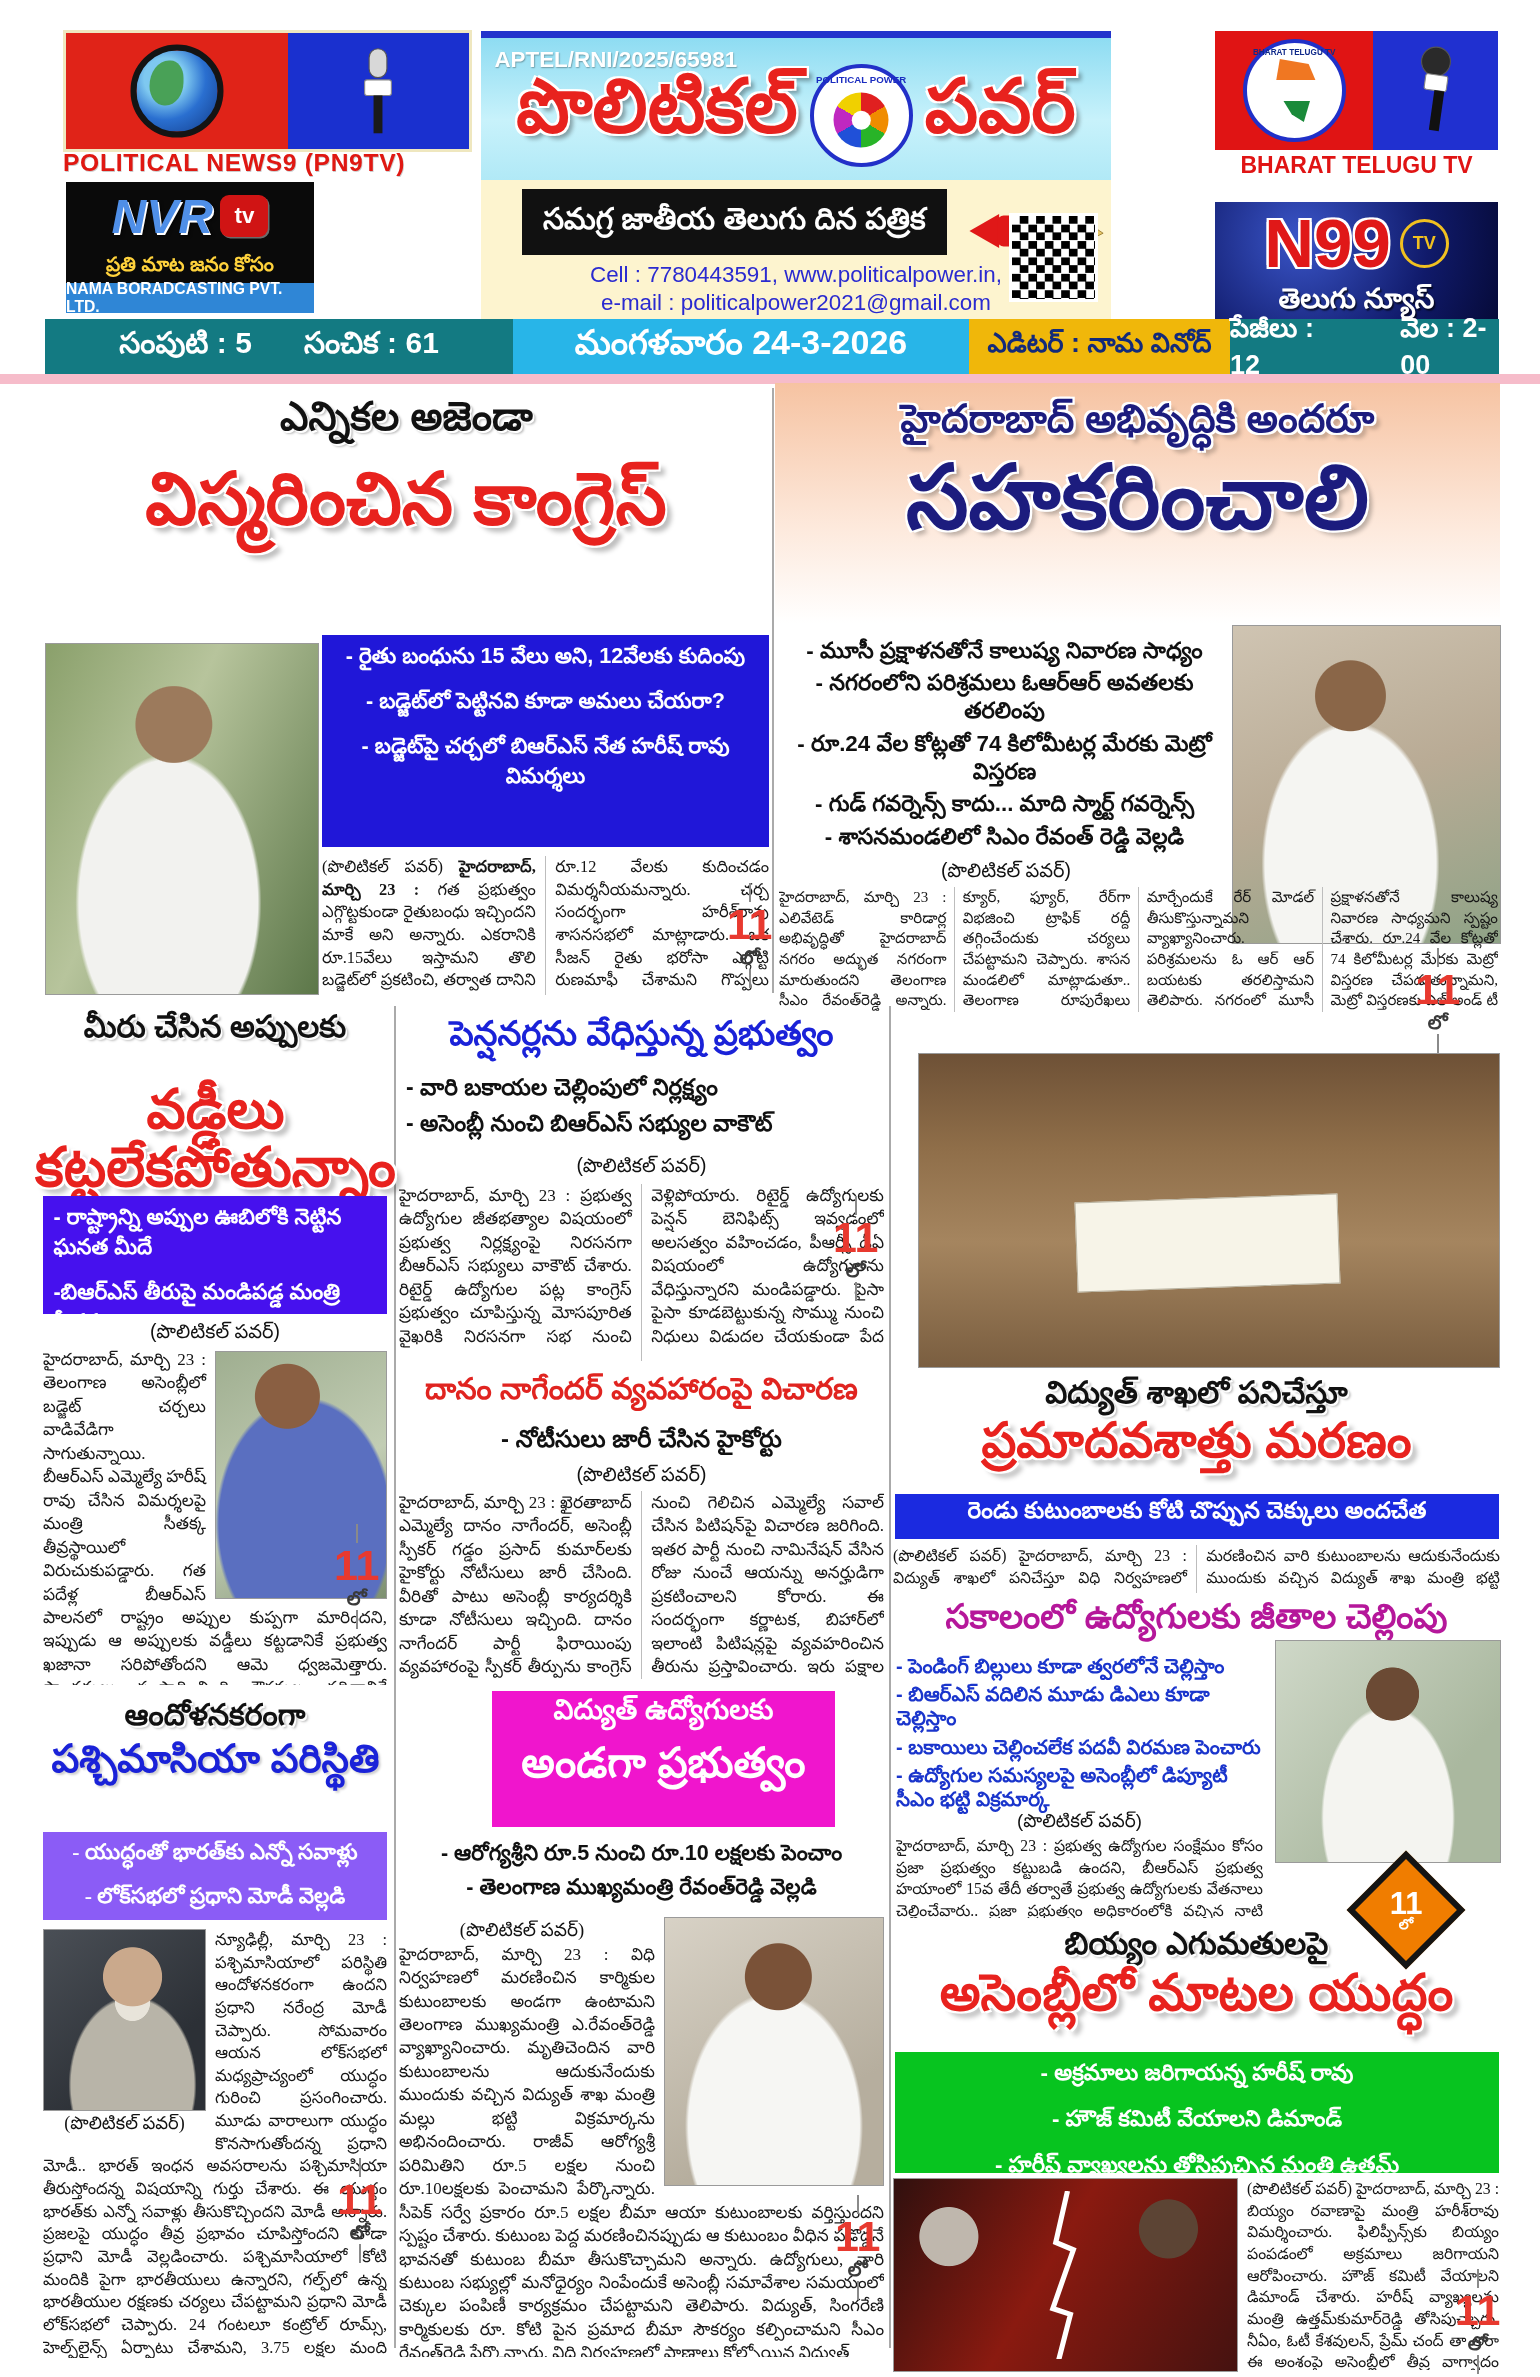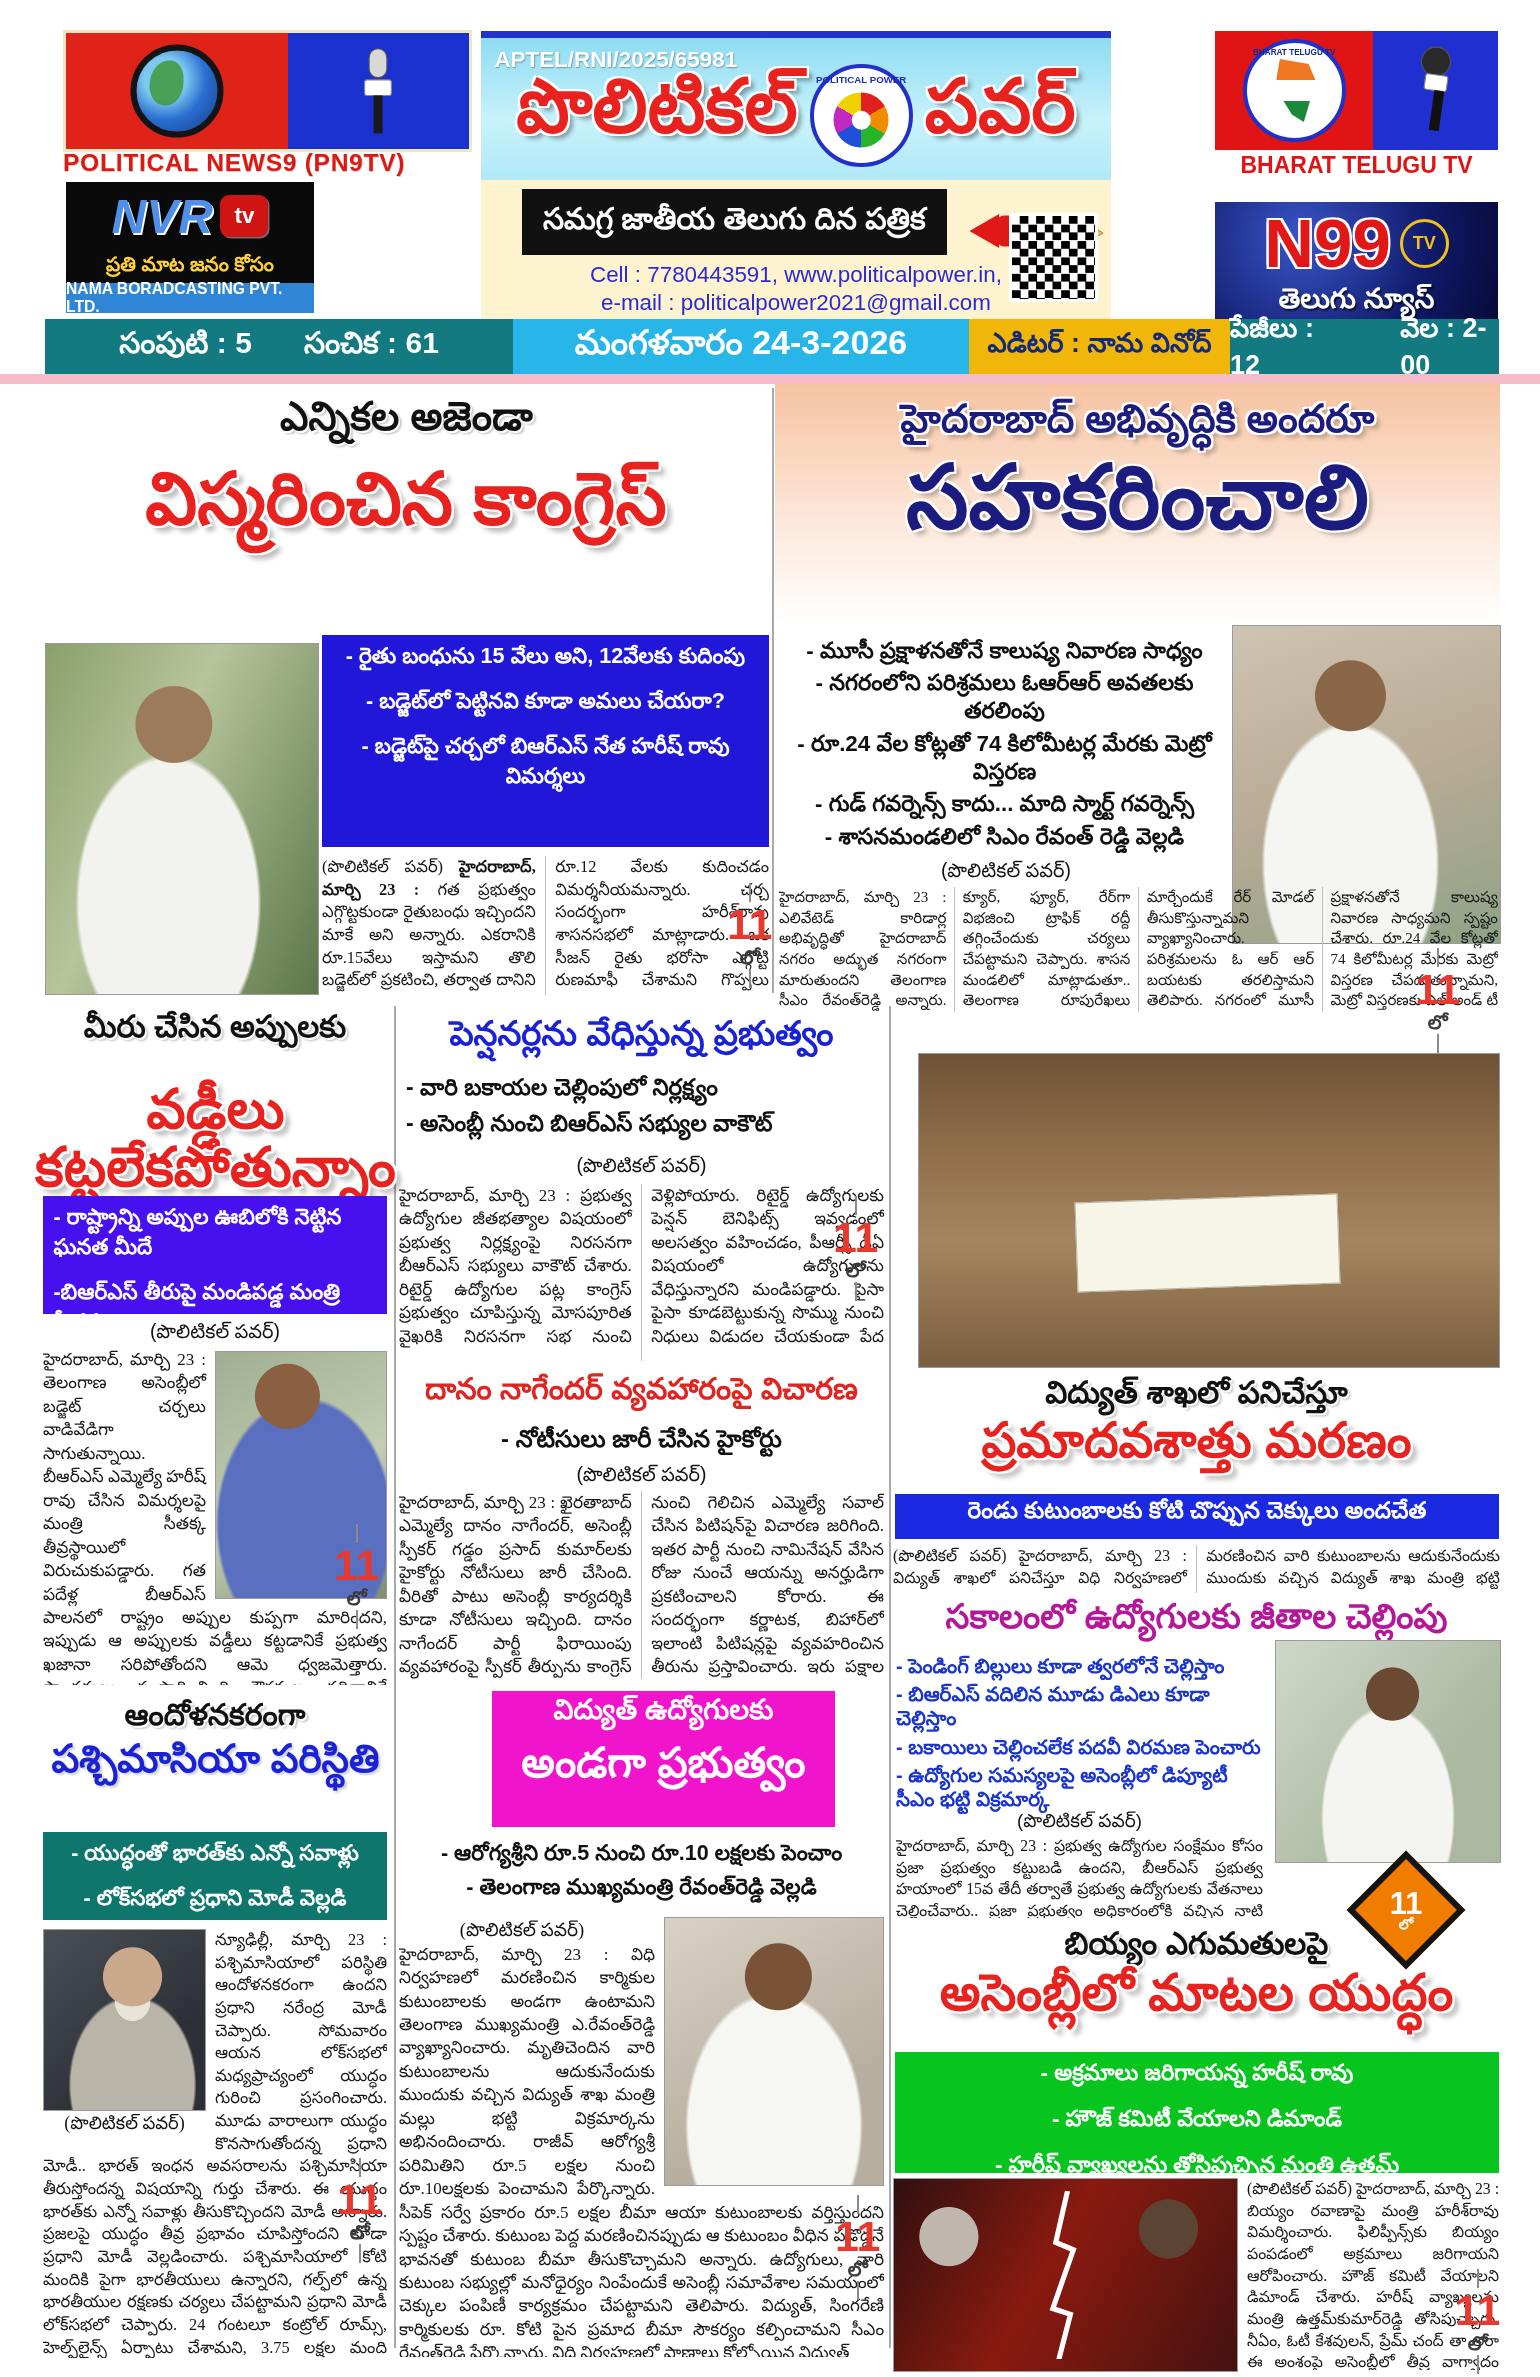--- a/index.html
+++ b/index.html
@@ -340,21 +340,21 @@
     <span class="byline">(పొలిటికల్ పవర్)</span>
     <span>హైదరాబాద్, మార్చి 23 : బియ్యం రవాణాపై మంత్రి హరీశ్‌రావు విమర్శించారు. ఫిలిప్పీన్స్‌కు బియ్యం పంపడంలో అక్రమాలు జరిగాయని ఆరోపించారు. హౌజ్ కమిటీ వేయాలని డిమాండ్ చేశారు. హరీష్ వ్యాఖ్యలను మంత్రి ఉత్తమ్‌కుమార్‌రెడ్డి తోసిపుచ్చారు. నీఏం, ఓటీ కేశవులన్, ప్రేమ్ చంద్ తా అరా ఈ అంశంపై అసెంబ్లీలో తీవ్ర వాగ్వాదం చోటుచేసుకుంది.</span>
   </div>
   <div class="abs jump" style="left:1455px;top:2266px;">
     <span class="jump-num">11</span>
     <span class="jump-lo">లో</span>
   </div>
 
   <div class="abs kicker center" style="left:43px;top:1698px;width:344px;font-size:30px;">ఆందోళనకరంగా</div>
   <div class="abs center" style="left:33px;top:1737px;width:365px;font-size:39px;font-weight:bold;color:#1a22d8;text-shadow:2.2px 2.2px 2.2px #00000030;">పశ్చిమాసియా పరిస్థితి</div>
-  <div class="abs box bullets center" style="left:43px;top:1832px;width:344px;height:88px;background:#0f766e;font-size:21.6px;">
+  <div class="abs box bullets center" style="left:43px;top:1832px;width:344px;height:88px;background:#8b5cf6;font-size:21.6px;font-family:Liberation Serif, serif;">
     <div>- యుద్ధంతో భారత్‌కు ఎన్నో సవాళ్లు</div>
     <div>- లోక్‌సభలో ప్రధాని మోడీ వెల్లడి</div>
   </div>
   <div class="abs body-text" style="left:43px;top:1929px;width:344px;height:429px;font-size:16.4px;overflow:hidden;">
     <span style="float:left;width:163px;margin:0 9px 4.5px 0;text-align:center;">
       <span class="photo photo-modi" style="position:relative;display:block;width:161px;height:180px;"></span>
       <span class="byline" style="font-size:18px;">(పొలిటికల్ పవర్)</span>
     </span>
     <span>న్యూఢిల్లీ, మార్చి 23 : పశ్చిమాసియాలో పరిస్థితి ఆందోళనకరంగా ఉందని ప్రధాని నరేంద్ర మోడీ చెప్పారు. సోమవారం ఆయన లోక్‌సభలో మధ్యప్రాచ్యంలో యుద్ధం గురించి ప్రసంగించారు. మూడు వారాలుగా యుద్ధం కొనసాగుతోందన్న ప్రధాని మోడీ.. భారత్ ఇంధన అవసరాలను పశ్చిమాసియా తీరుస్తోందన్న విషయాన్ని గుర్తు చేశారు. ఈ యుద్ధం భారత్‌కు ఎన్నో సవాళ్లు తీసుకొచ్చిందని మోడీ అన్నారు. ప్రజలపై యుద్ధం తీవ్ర ప్రభావం చూపిస్తోందని కూడా ప్రధాని మోడీ వెల్లడించారు. పశ్చిమాసియాలో కోటి మందికి పైగా భారతీయులు ఉన్నారని, గల్ఫ్‌లో ఉన్న భారతీయుల రక్షణకు చర్యలు చేపట్టామని ప్రధాని మోడీ లోక్‌సభలో చెప్పారు. 24 గంటలూ కంట్రోల్ రూమ్స్, హెల్ప్‌లైన్స్ ఏర్పాటు చేశామని, 3.75 లక్షల మంది భారతీయులు క్షేమంగా వెనక్కి వచ్చారని మోడీ తెలిపారు. పెట్రోల్, డీజిల్, వంటగ్యాస్ కొరత లేకుండా చర్యలు చేపట్టామన్నారు. పశ్చిమాసియా పరిస్థితిని నిశితంగా పరిశీలిస్తున్నామని చెప్పారు. ఆయిల్, గ్యాస్, ఎరువుల సరఫరాకు హోర్ముజ్ జలసంధి కీలకమని మోడీ చెప్పారు. ఇంధన భద్రతకు అధిక ప్రాధాన్యం ఇస్తున్నామని, దేశంలో 60 శాతం ఉత్పత్తి చేస్తున్నామని, 41 దేశాల నుంచి ఇంధనం కొనుగోలు చేస్తున్నామని మోడీ స్పష్టం చేశారు. దేశంలో 53 లక్షల మెట్రిక్ టన్నుల పెట్రోల్ రిజర్వ్స్ ఉన్నాయని, హోర్ముజ్</span>
   </div>

